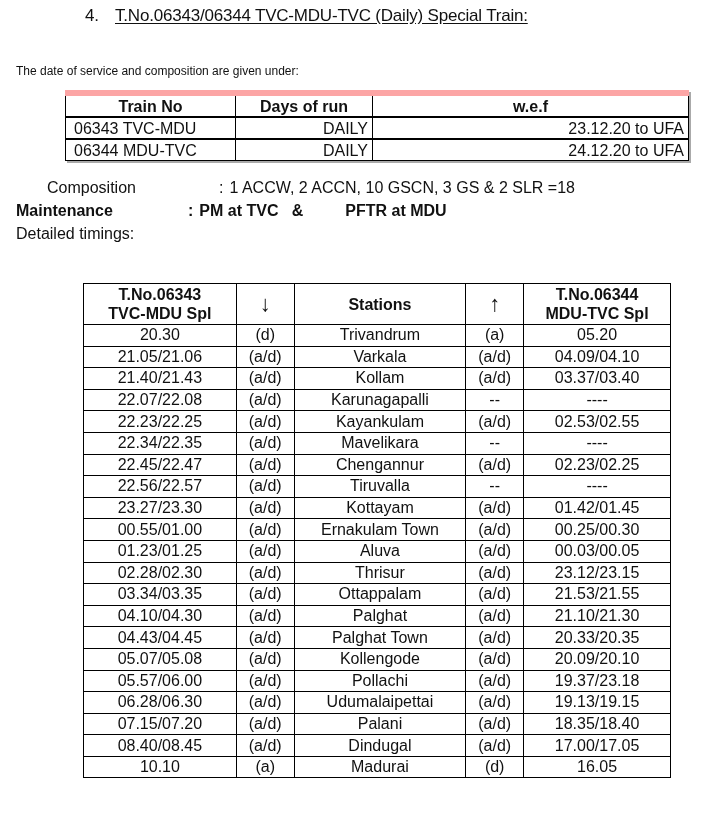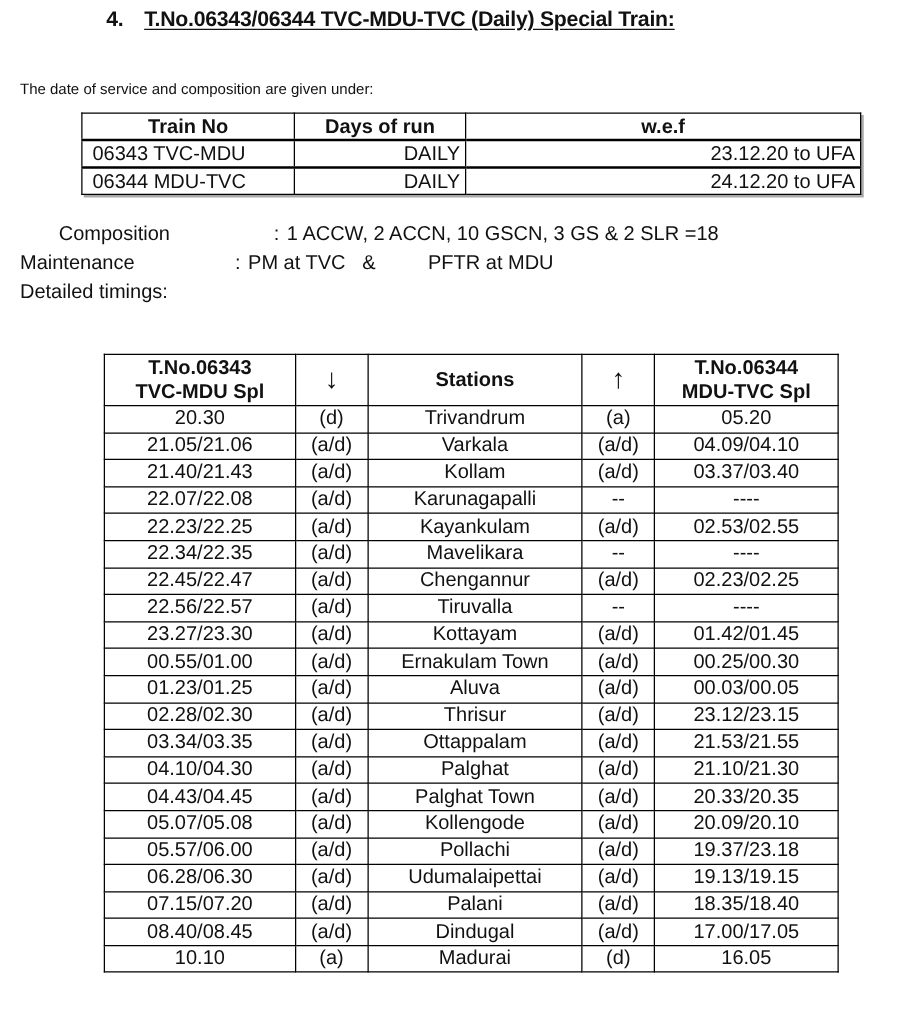--- a/index.html
+++ b/index.html
@@ -2,41 +2,41 @@
 <html><head>
 <meta charset="utf-8">
 <style>
   html, body { margin: 0; padding: 0; background: #ffffff; }
   body {
     width: 720px; height: 815px; position: relative; overflow: hidden;
     font-family: "Liberation Sans", sans-serif; color: #111;
   }
   .heading {
     position: absolute; left: 85px; top: 6px;
-    font-size: 17px; font-weight: bold; letter-spacing: -0.2px;
+    font-size: 17px; font-weight: normal; letter-spacing: -0.2px;
   }
   .heading .num { margin-right: 12px; }
   .heading .title { text-decoration: underline; text-underline-offset: 2px; }
   .intro { position: absolute; left: 16px; top: 64px; font-size: 12px; }
 
   table { border-collapse: collapse; position: absolute; }
   .svc { left: 65px; top: 90px; width: 624px; font-size: 16px; }
   .svc td, .svc th {
     border: 1px solid #000; padding: 0 4px; height: 20px; line-height: 19px;
   }
   .svc th { font-weight: bold; text-align: center; border-bottom: 2px solid #000; }
   .svc td.c { text-align: right; }
   .svc td.l { text-align: left; padding-left: 8px; }
-  .svc { border-top: 1px solid #fca5a5; box-shadow: 2px 2px 0 #aaa; padding-left: 34px; }
+  .svc { border-top: 6px solid #fca5a5; box-shadow: 2px 2px 0 #aaa; padding-left: 34px; }
   .svc tr.r1 td { border-bottom: 2px solid #000; }
 
   .kv { position: absolute; left: 16px; font-size: 16px; line-height: 23px; }
   .kv .k { display: inline-block; width: 172px; }
   .kv .sep { margin-right: 6px; }
-  .kv1 { top: 176px; margin-left: 31px; } .kv2 { top: 199px; } .kv3 { top: 222px; }
+  .kv1 { top: 176px; margin-left: 31px; } .kv2 { top: 199px; font-weight: bold; } .kv3 { top: 222px; }
   .gap { display: inline-block; width: 42px; }
 
   .tt { left: 83px; top: 283px; width: 588px; font-size: 16px; }
   .tt th, .tt td { border: 1px solid #000; text-align: center; padding: 0; }
   .tt th { font-weight: bold; height: 40px; line-height: 19px; }
   .tt td { height: 20.6px; line-height: 20px; }
   .tt col.c1 { width: 153px; } .tt col.c2 { width: 58px; }
   .tt col.c3 { width: 172px; } .tt col.c4 { width: 58px; } .tt col.c5 { width: 147px; }
   .arrow { font-weight: normal; font-size: 22px; }
 </style>

